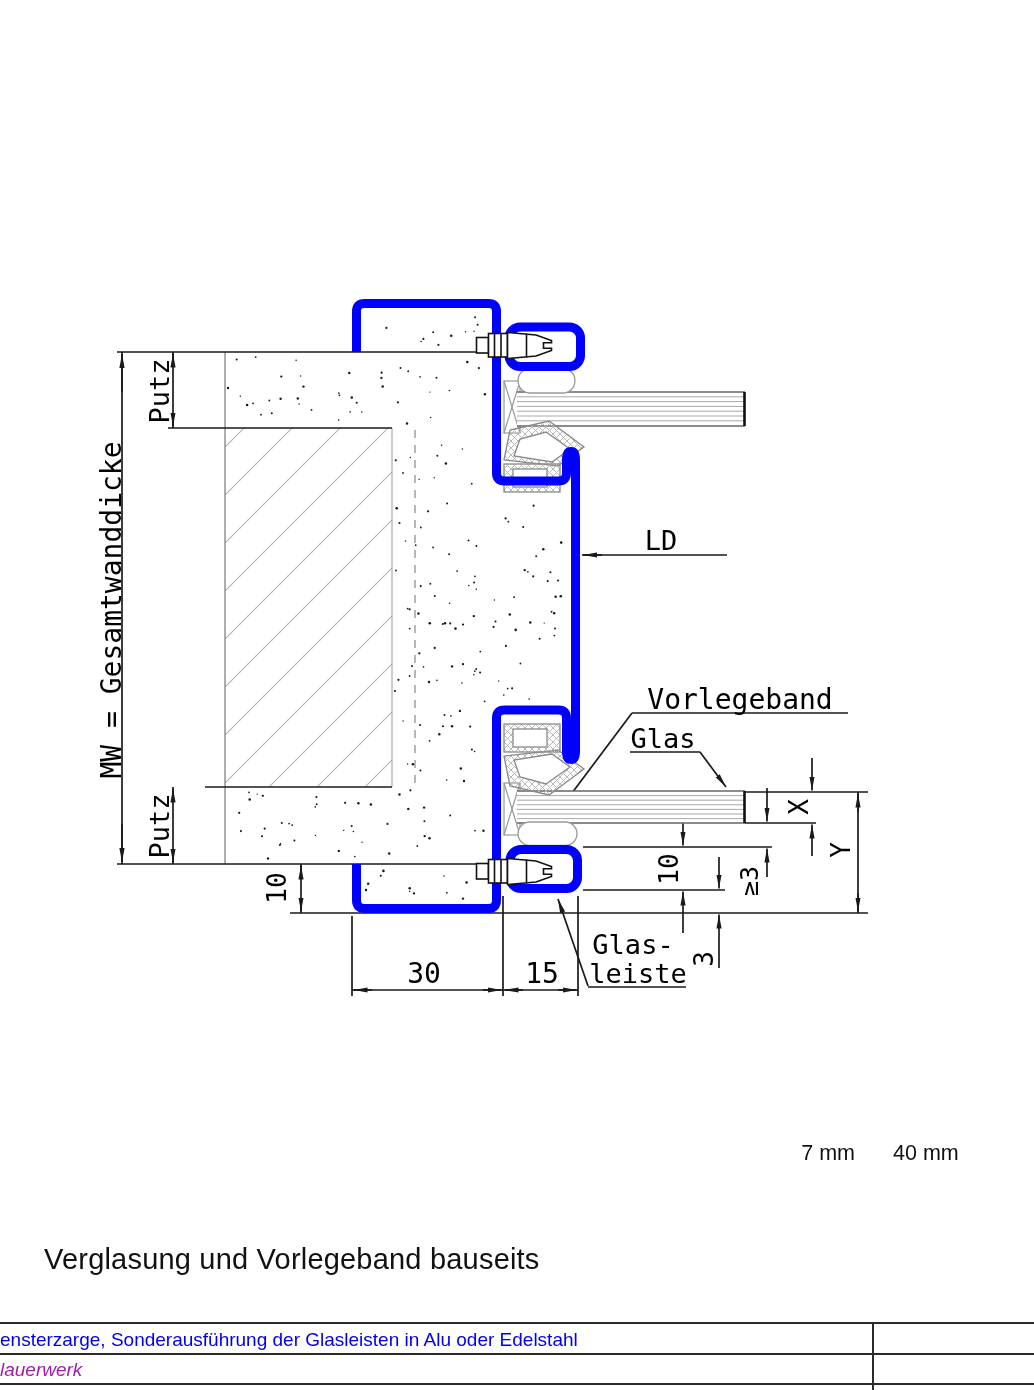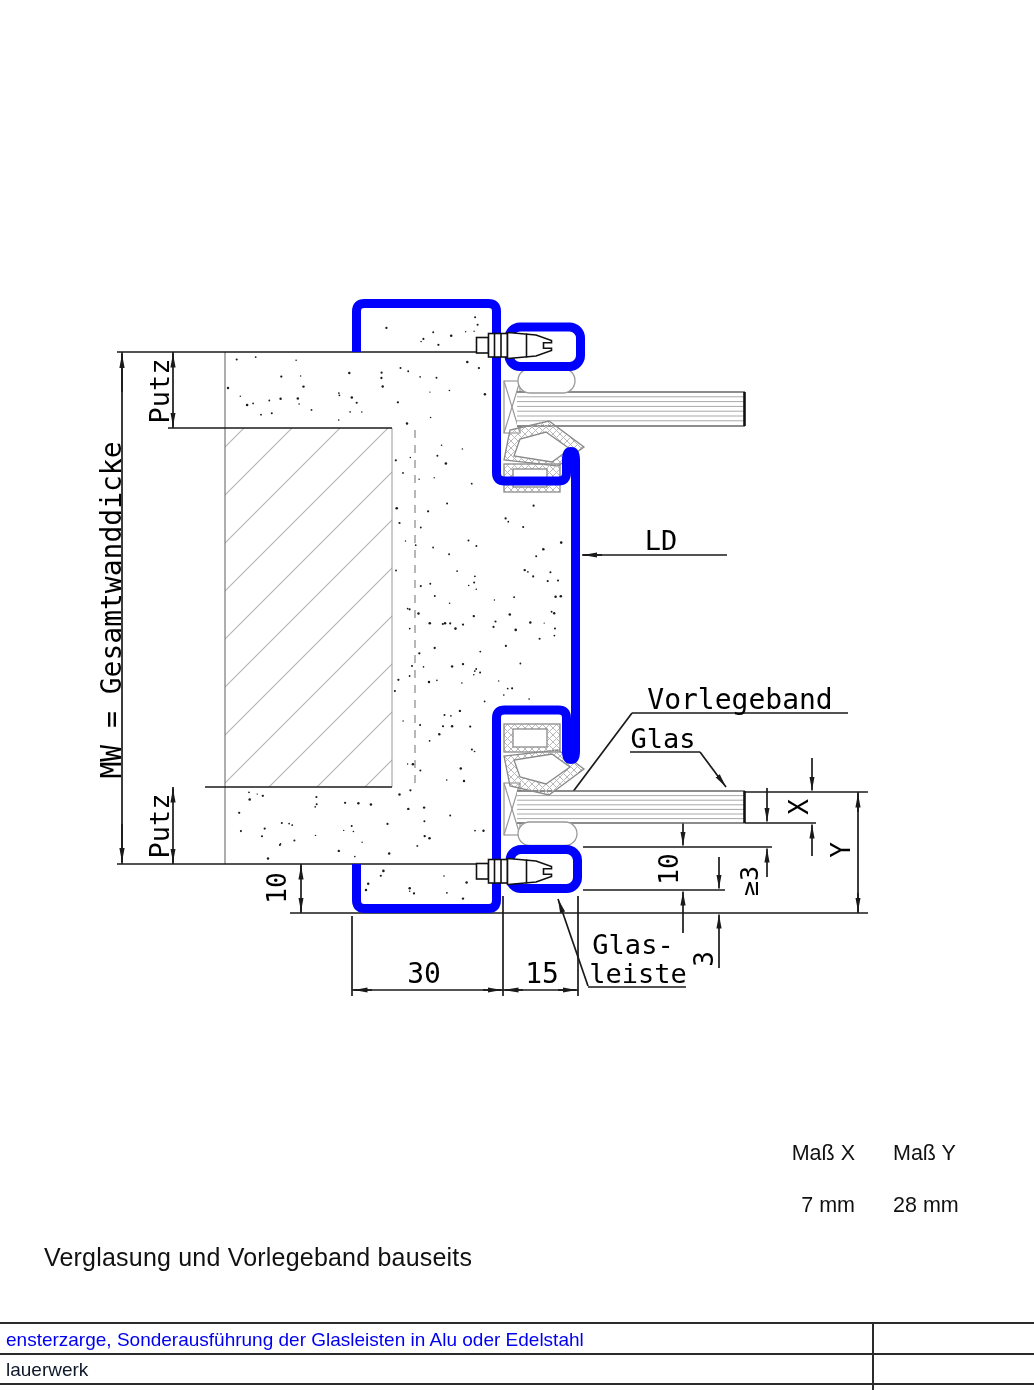--- a/index.html
+++ b/index.html
@@ -1,29 +1,29 @@
 <!DOCTYPE html>
 <html><head>
 <meta charset="utf-8">
 <style>
   html,body{margin:0;padding:0;background:#ffffff;width:1034px;height:1390px;overflow:hidden;}
   #stage{position:relative;width:1034px;height:1390px;background:#fff;}
   #stage > svg{position:absolute;left:0;top:0;}
   .cadtext{font-family:"DejaVu Sans Mono", monospace;fill:#000;}
   .uitext{font-family:"Liberation Sans", sans-serif;color:#111;}
-  #caption{position:absolute;left:44px;top:1243px;font-size:25px;letter-spacing:0.2px;}
+  #caption{position:absolute;left:44px;top:1243px;font-size:29px;letter-spacing:0.2px;}
   #sizetable{position:absolute;left:700px;top:1141px;width:300px;font-size:21.5px;}
   .trow{display:grid;grid-template-columns:155px 145px;}
   .tcellx{text-align:right;}
   .tcelly{padding-left:38px;text-align:left;}
   .thead{margin-bottom:27px;}
   .tbody .trow{line-height:25.5px;}
   .fline{position:absolute;left:0;width:1034px;height:0;border-top:2px solid #2b2b2b;}
   .fdiv{position:absolute;left:872px;top:1322px;width:2px;height:68px;background:#2b2b2b;}
-  .ftext{position:absolute;left:6px;height:24px;font-family:"Liberation Sans", sans-serif;font-size:19px;white-space:nowrap;}
+  .ftext{position:absolute;left:0;height:24px;font-family:"Liberation Sans", sans-serif;font-size:19px;white-space:nowrap;}
 </style>
 </head>
 <body>
 
 <div id="stage">
 
 <svg width="1034" height="1390" viewBox="0 0 1034 1390">
   <defs>
     <pattern id="hatchMasonry" width="48" height="48" patternUnits="userSpaceOnUse">
       <path d="M0,48 L48,0 M-12,12 L12,-12 M36,60 L60,36" stroke="#b3b3b3" stroke-width="1.1" fill="none"></path>
@@ -419,34 +419,30 @@
     <text x="850" y="850" font-size="26" text-anchor="middle" transform="rotate(-90 850 850)">Y</text>
     <text x="678" y="869" font-size="26" text-anchor="middle" transform="rotate(-90 678 869)">10</text>
     <text x="758" y="881" font-size="25" text-anchor="middle" transform="rotate(-90 758 881)">≥3</text>
     <text x="713" y="959" font-size="26" text-anchor="middle" transform="rotate(-90 713 959)">3</text>
   </g>
 </svg>
 
   <div id="caption" class="uitext">Verglasung und Vorlegeband bauseits</div>
 
   <div id="sizetable" class="uitext">
-    <div class="trow thead">
-      <div class="tcellx">Maß X</div>
-      <div class="tcelly">Maß Y</div>
-    </div>
     <div class="tbody">
       <div class="trow">
         <div class="tcellx">7 mm</div>
-        <div class="tcelly">28 mm</div>
+        <div class="tcelly">40 mm</div>
       </div>
     </div>
   </div>
 
   <div>
     <div class="fline" style="top:1322px"></div>
     <div class="fline" style="top:1353px"></div>
     <div class="fline" style="top:1383px"></div>
     <div class="fdiv"></div>
     <div class="ftext" id="frow1" style="top: 1329px; color: rgb(0, 0, 238);">ensterzarge, Sonderausführung der Glasleisten in Alu oder Edelstahl</div>
-    <div class="ftext" id="frow2" style="top: 1359px; color: #0f172a;">lauerwerk</div>
+    <div class="ftext" id="frow2" style="top: 1359px; color: #a21caf; font-style: italic;">lauerwerk</div>
   </div>
 
 </div>
 
 </body></html>

